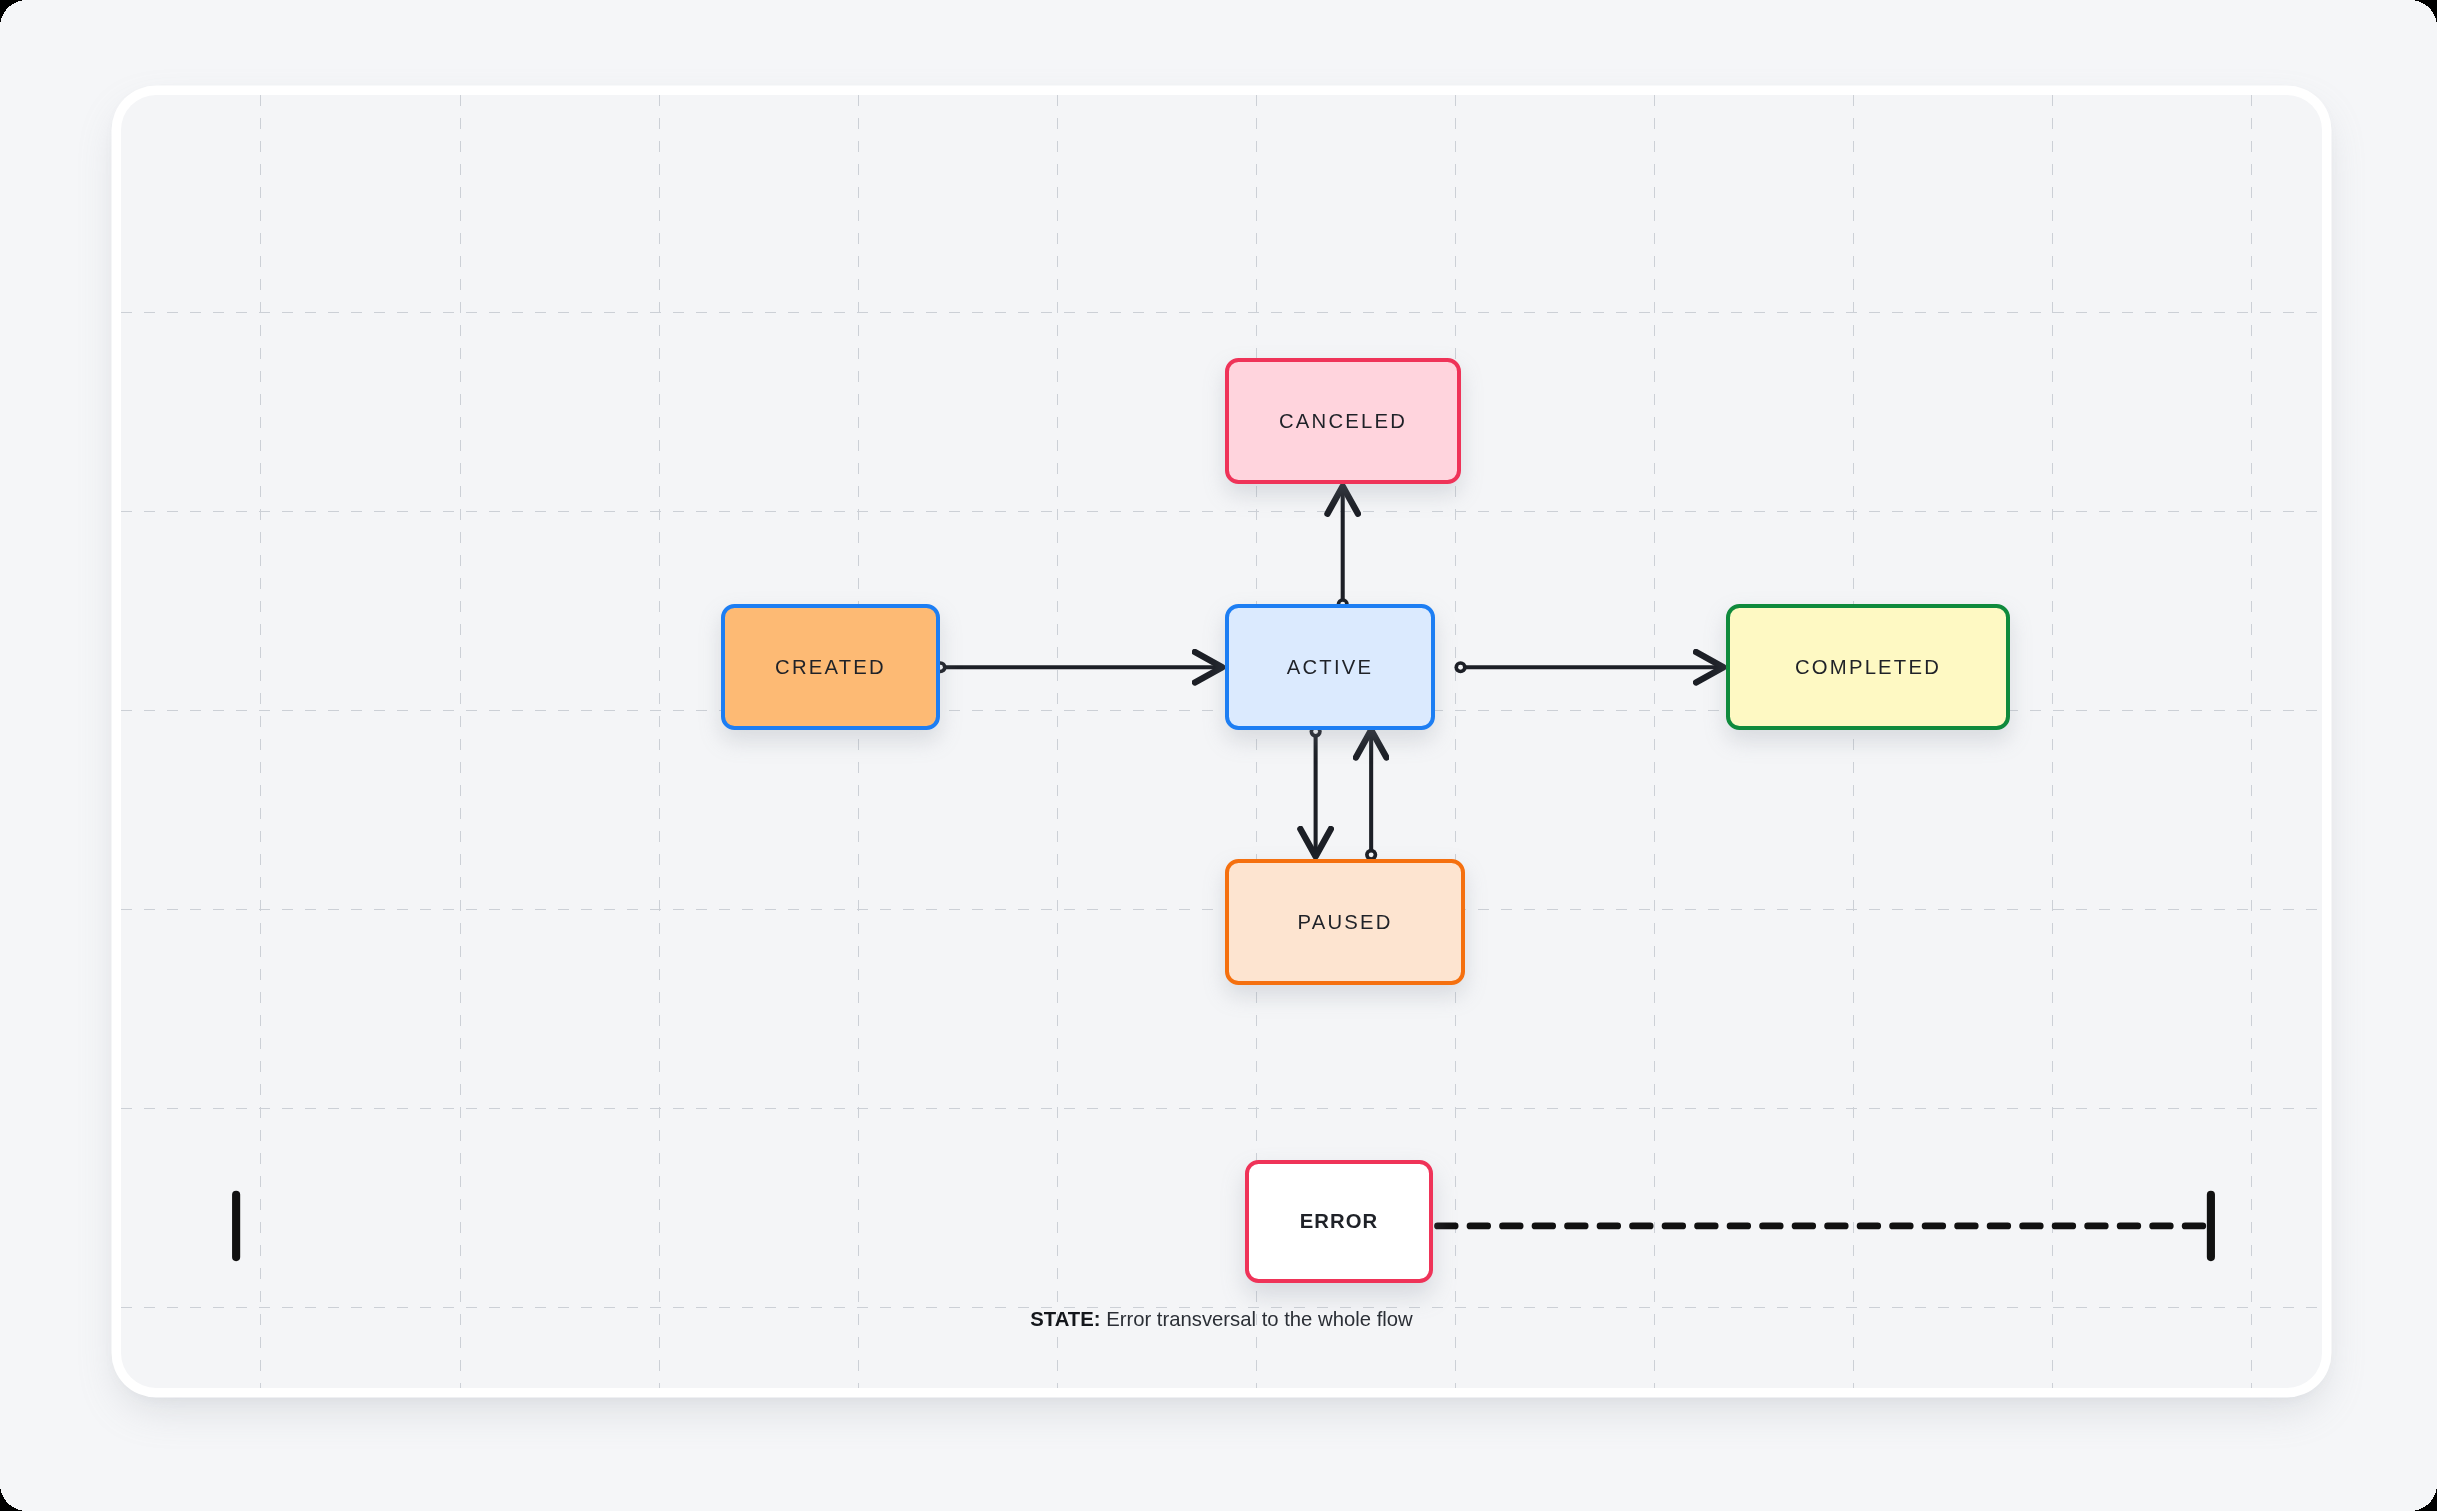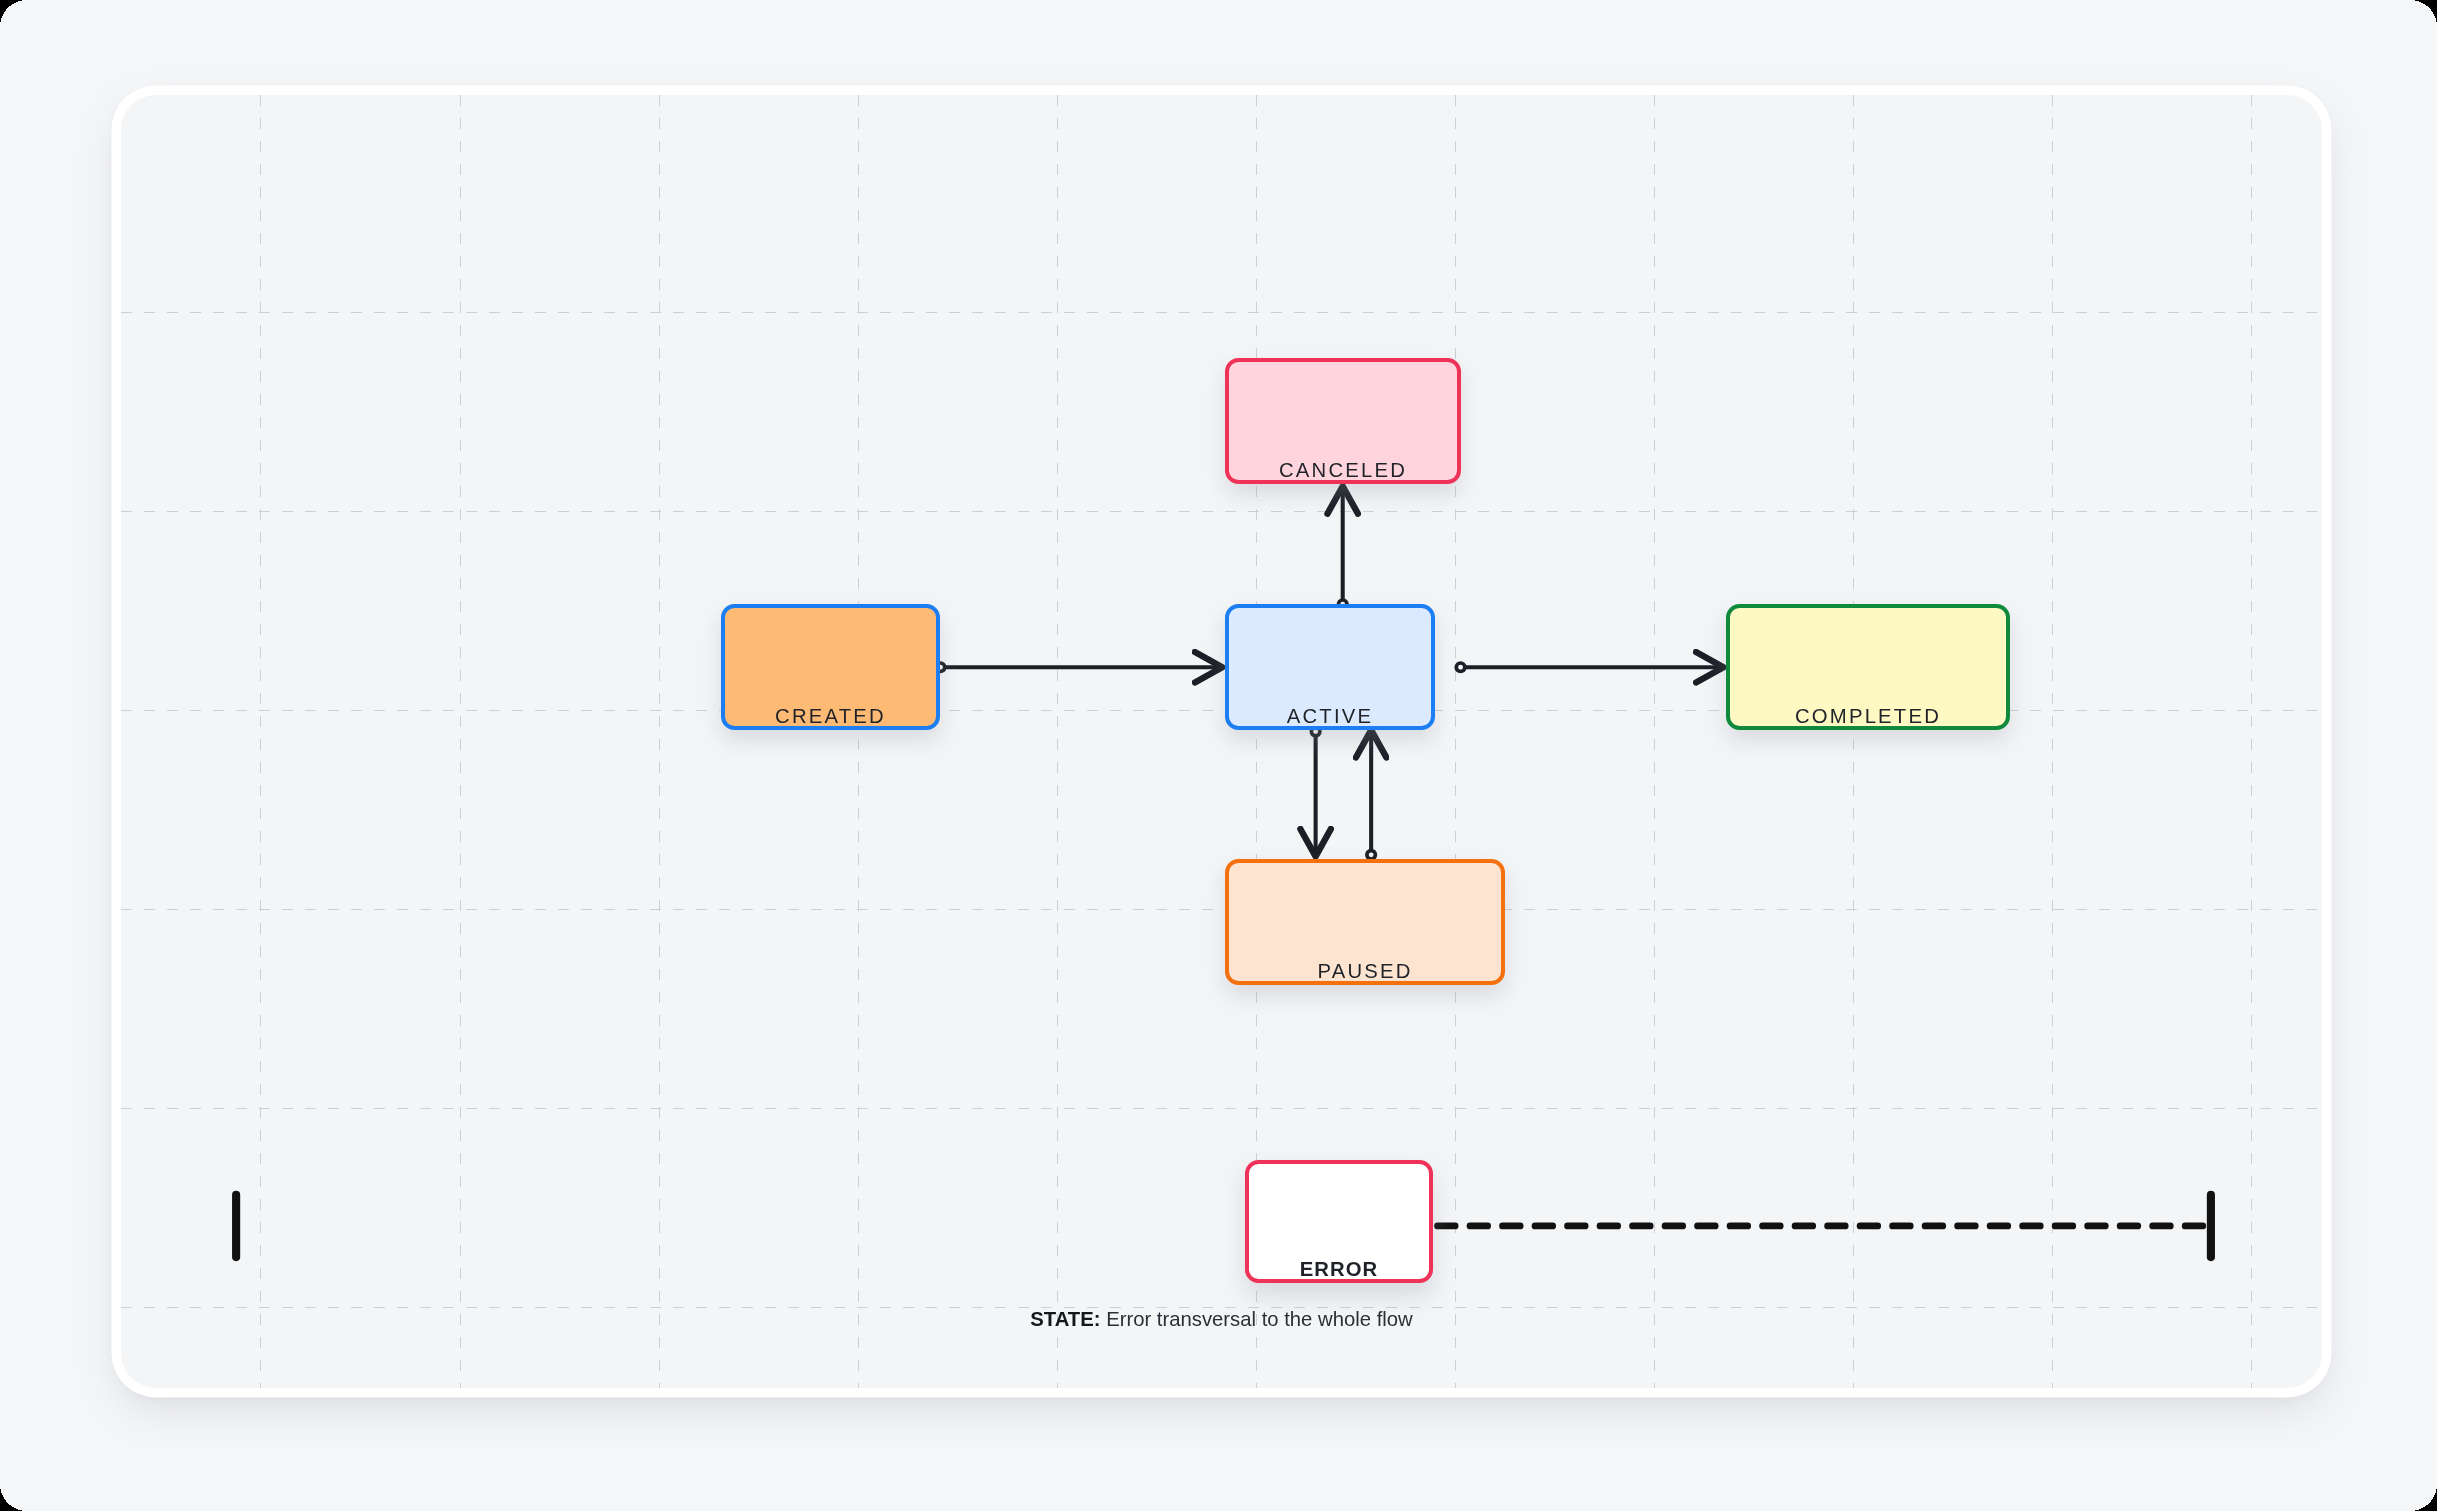--- a/index.html
+++ b/index.html
@@ -47,21 +47,21 @@
         background:repeating-linear-gradient(to bottom,#ccd0d6 0 10.8px, transparent 10.8px 23px); }
   .gh { left:0; right:0; height:1.4px;
         background:repeating-linear-gradient(to right,#ccd0d6 0 10.8px, transparent 10.8px 23px); }
 
   
   #edges { position:absolute; inset:0; }
 
   
   .node {
     position:absolute;
-    display:flex; align-items:flex-end; justify-content:center;
+    display:flex; align-items:center; justify-content:center;
     border-radius:13.5px;
     border-style:solid;
     text-align:center;
     z-index:10;
   }
   .node .node-label {
     font-size:20.3px;
     letter-spacing:2.2px;
     color:#1f2228;
     font-weight:400;
@@ -74,21 +74,21 @@
                     box-shadow:0 10.8px 21.7px rgba(140,148,160,0.26); }
   #node-active    { left:1104px; top:509px;  width:210px; height:126px;
                     border:4.1px solid #1d7ef3; background:#dbeafe;
                     box-shadow:0 10.8px 21.7px rgba(140,148,160,0.26); }
   #node-completed { left:1605px; top:509px;  width:284px; height:126px;
                     border:4.1px solid #0f8a3c; background:#fef9c3;
                     box-shadow:0 10.8px 21.7px rgba(140,148,160,0.26); }
   #node-canceled  { left:1104px; top:263px;  width:236px; height:126px;
                     border:4.1px solid #ef3358; background:#ffd4dd;
                     box-shadow:0 10.8px 21.7px rgba(140,148,160,0.26); }
-  #node-paused    { left:1104px; top:764px; width:280px; height:126px;
+  #node-paused    { left:1104px; top:764px; width:240px; height:126px;
                     border:4.1px solid #f5700f; background:#fde4d0;
                     box-shadow:0 10.8px 21.7px rgba(140,148,160,0.26); }
   #node-error     { left:1124px; top:1065px; width:188px; height:123px;
                     border:4.1px solid #ef3358; background:#ffffff;
                     box-shadow:0 12.2px 23px rgba(140,148,160,0.28); }
 
   
   #caption {
     position:absolute; left:0; right:0; top:1214px;
     text-align:center; z-index:20;

